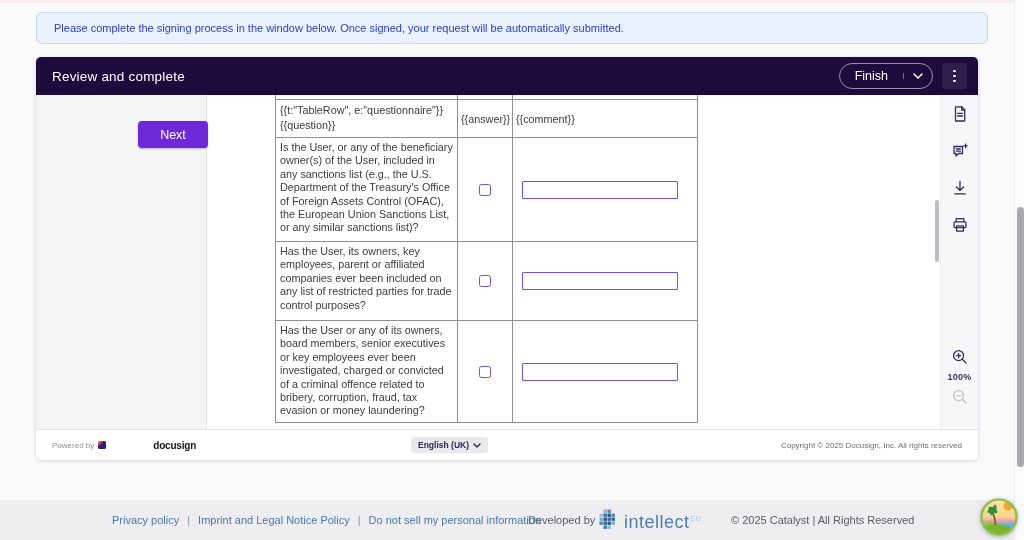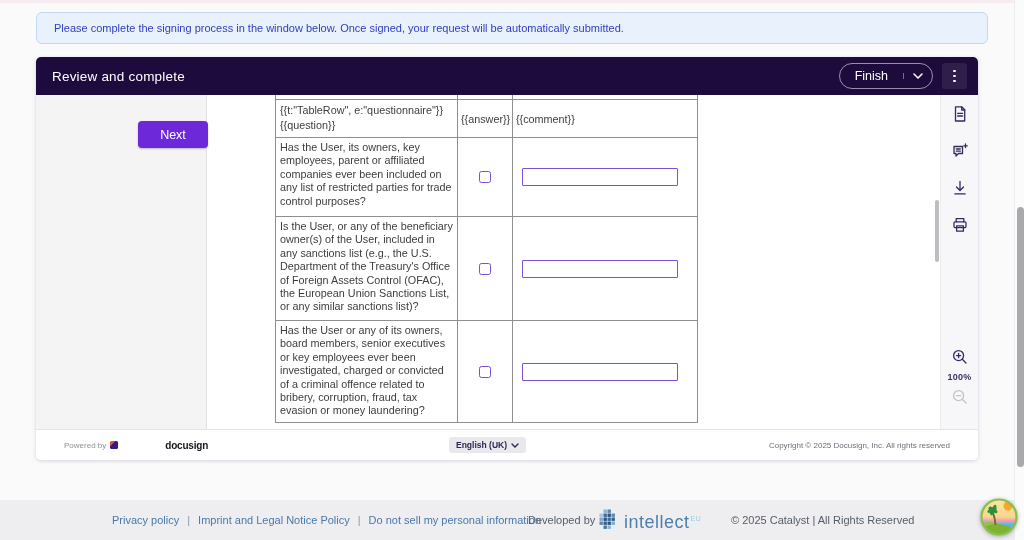--- a/index.html
+++ b/index.html
@@ -101,29 +101,29 @@
   .comment-input {
     width:156px; height:18px; margin-left:9px;
     border:1px solid #7a4fd1; border-radius:1px; background:#fff;
     font-family:inherit; font-size:10px; padding:0 3px;
   }
 
   
   .ds-footer {
     position:relative; height:31px; border-top:1px solid #e4e4e6;
     border-radius:0 0 5px 5px; background:#fff;
-    display:flex; align-items:center; padding:0 28px;
+    display:flex; align-items:center; padding:0 16px;
   }
   .powered { display:flex; align-items:center; gap:4px; }
   .powered-label { font-size:8px; color:#8f8f95; }
   .ds-mark { width:8px; height:8px; border-radius:1.5px;
     background:linear-gradient(135deg,#e8493a 0 34%,#3b1a7d 34% 100%); }
   .ds-brand { font-size:10px; font-weight:700; color:#16151c; letter-spacing:-.2px;margin-left:43px; }
   .lang-pill {
-    position:absolute; left:413px; top:7px; height:16px;
+    position:absolute; left:375px; top:7px; height:16px;
     background:#e9e9ed; border:none; border-radius:3px; cursor:pointer;
     display:flex; align-items:center; gap:4px; padding:0 7px;
     font-family:inherit; font-size:8.5px; font-weight:700; color:#2b2750;
   }
   .ds-copyright { margin-left:auto; font-size:8px; color:#6e6e78; }
 
   
   .scroll-track {
     position:absolute; left:1014px; top:0; width:10px; height:540px;
     background:#fbfbfb; border-left:1px solid #ededef;
@@ -200,31 +200,31 @@
           <div>{{t:"TableRow", e:"questionnaire"}}</div>
           <div>{{question}}</div>
         </div>
         <div class="tcell cell-a">
           <span>{{answer}}</span>
         </div>
         <div class="tcell cell-c" style="padding-left:3px;">
           <span>{{comment}}</span>
         </div>
       </div>
+      <div class="trow row-q1">
+        <div class="tcell cell-q">Is the User, or any of the beneficiary owner(s) of the User, included in any sanctions list (e.g., the U.S. Department of the Treasury's Office of Foreign Assets Control (OFAC), the European Union Sanctions List, or any similar sanctions list)?</div>
+        <div class="tcell cell-a">
+          <div class="checkbox"></div>
+        </div>
+        <div class="tcell cell-c">
+          <input class="comment-input" style="">
+        </div>
+      </div>
       <div class="trow row-q2">
         <div class="tcell cell-q">Has the User, its owners, key employees, parent or affiliated companies ever been included on any list of restricted parties for trade control purposes?</div>
-        <div class="tcell cell-a">
-          <div class="checkbox"></div>
-        </div>
-        <div class="tcell cell-c">
-          <input class="comment-input" style="">
-        </div>
-      </div>
-      <div class="trow row-q1">
-        <div class="tcell cell-q">Is the User, or any of the beneficiary owner(s) of the User, included in any sanctions list (e.g., the U.S. Department of the Treasury's Office of Foreign Assets Control (OFAC), the European Union Sanctions List, or any similar sanctions list)?</div>
         <div class="tcell cell-a">
           <div class="checkbox"></div>
         </div>
         <div class="tcell cell-c">
           <input class="comment-input" style="">
         </div>
       </div>
       <div class="trow row-q3">
         <div class="tcell cell-q">Has the User or any of its owners, board members, senior executives or key employees ever been investigated, charged or convicted of a criminal offence related to bribery, corruption, fraud, tax evasion or money laundering?</div>
         <div class="tcell cell-a">

